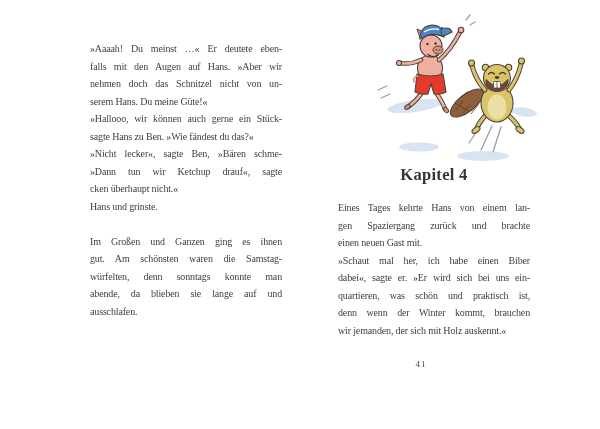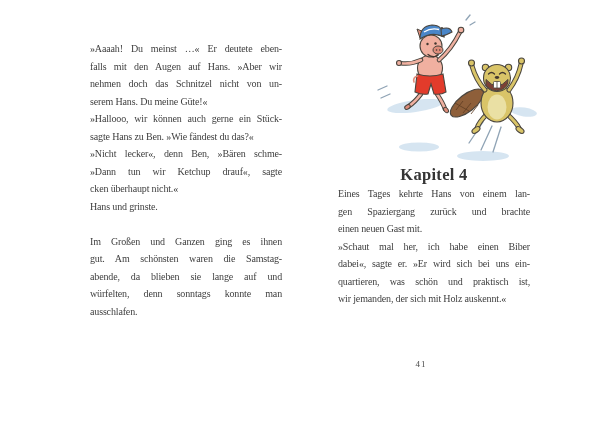--- a/index.html
+++ b/index.html
@@ -9,21 +9,21 @@
   html,body{margin:0;padding:0;background:var(--page_bg);}
   .book{
     position:relative;width:600px;height:429px;background:var(--page_bg);
     overflow:hidden;font-family:"Liberation Serif", serif;color:var(--text);
   }
   .page{position:absolute;top:0;height:429px;width:300px;}
   .page.left{left:0;}
   .page.right{left:300px;}
   .textblock{position:absolute;width:192px;}
   .left-text{left:66px;top:40px;margin-left:24px;}
-  .right-text{left:38px;top:185px;}
+  .right-text{left:38px;top:199px;}
   .line{
     font-size:10px;line-height:17.5px;height:17.5px;
     letter-spacing:-0.15px;white-space:nowrap;
     text-align:justify;text-align-last:justify;color:var(--text);
   }
   .line.end{text-align-last:left;}
   .line.blank{height:17.5px;}
   .chapter{
     position:absolute;left:38px;top:165px;width:192px;margin:0;
     text-align:center;font-size:16.5px;font-weight:bold;color:#353535;
@@ -62,29 +62,29 @@
 <div class="book">
 
   <section class="page left">
     <div class="textblock left-text">
         <div class="line">»Aaaah! Du meinst …« Er deutete eben-</div>
         <div class="line">falls mit den Augen auf Hans. »Aber wir</div>
         <div class="line">nehmen doch das Schnitzel nicht von un-</div>
         <div class="line end">serem Hans. Du meine Güte!«</div>
         <div class="line">»Hallooo, wir können auch gerne ein Stück-</div>
         <div class="line end">sagte Hans zu Ben. »Wie fändest du das?«</div>
-        <div class="line">»Nicht lecker«, denn Ben, »Bären schme-</div>
+        <div class="line">»Nicht lecker«, sagte Ben, »Bären schme-</div>
         <div class="line">»Dann tun wir Ketchup drauf«, sagte</div>
         <div class="line end">cken überhaupt nicht.«</div>
         <div class="line end">Hans und grinste.</div>
         <div class="line end blank"></div>
         <div class="line">Im Großen und Ganzen ging es ihnen</div>
         <div class="line">gut. Am schönsten waren die Samstag-</div>
+        <div class="line">würfelten, denn sonntags konnte man</div>
         <div class="line">abende, da blieben sie lange auf und</div>
-        <div class="line">würfelten, denn sonntags konnte man</div>
         <div class="line end">ausschlafen.</div>
       </div>
   </section>
 
   <section class="page right">
 
     <svg class="illustration" viewBox="0 0 170 152" role="img" aria-label="Ein Schwein mit blauer Kappe und roter Badehose und ein Biber springen fröhlich in die Luft">
 
       <g>
         <ellipse class="ground" cx="40" cy="96" rx="28" ry="6" transform="rotate(-8 40 96)"></ellipse>
@@ -183,19 +183,20 @@
 
     <h2 class="chapter">Kapitel 4</h2>
 
     <div class="textblock right-text">
         <div class="line">Eines Tages kehrte Hans von einem lan-</div>
         <div class="line">gen Spaziergang zurück und brachte</div>
         <div class="line end">einen neuen Gast mit.</div>
         <div class="line">»Schaut mal her, ich habe einen Biber</div>
         <div class="line">dabei«, sagte er. »Er wird sich bei uns ein-</div>
         <div class="line">quartieren, was schön und praktisch ist,</div>
+        <div class="line">denn wenn der Winter kommt, brauchen</div>
         <div class="line end">wir jemanden, der sich mit Holz auskennt.«</div>
       </div>
 
     <div class="pagenum right-num">41</div>
   </section>
 
 </div>
 
 </body></html>

